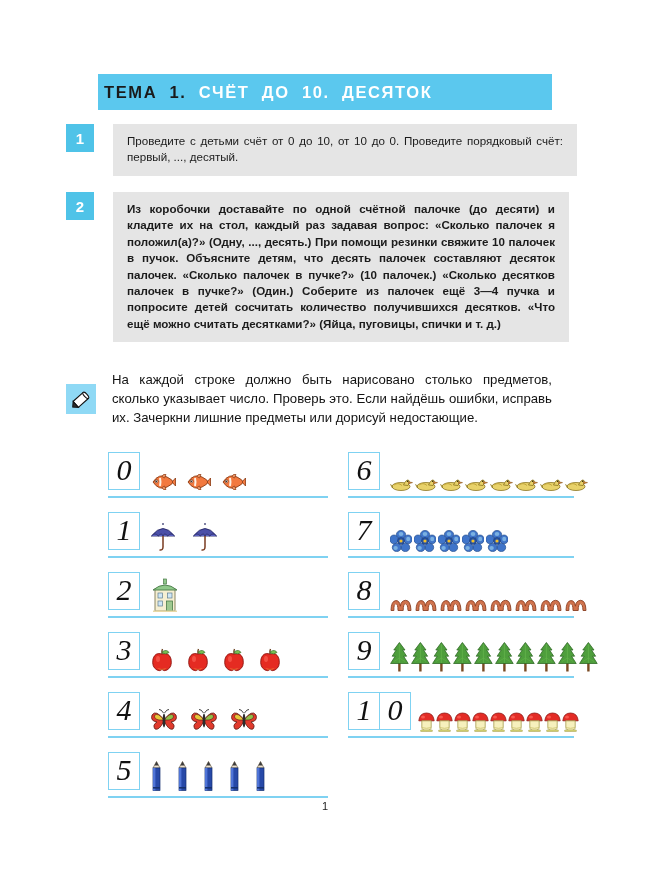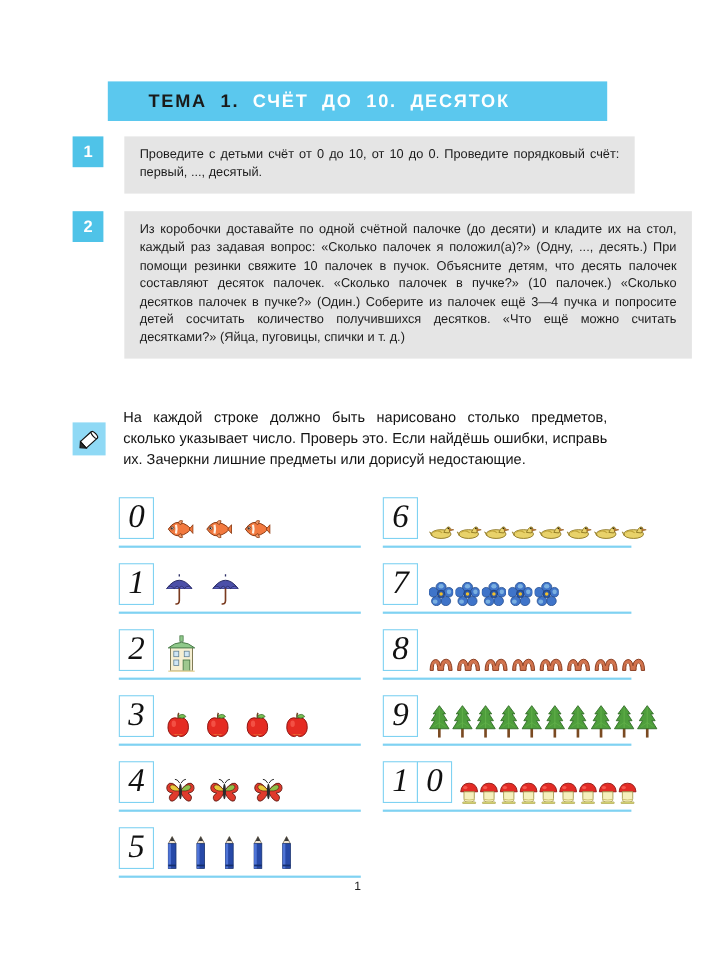--- a/index.html
+++ b/index.html
@@ -28,21 +28,21 @@
     position: absolute;
     left: 98px;
     top: 74px;
     width: 454px;
     height: 36px;
     background: #5bc8ee;
     display: flex;
     align-items: center;
   }
   .theme-title {
-    margin-left: 37px;
+    margin-left: 6px;
     color: #ffffff;
     font-size: 16.5px;
     font-weight: bold;
     letter-spacing: 1.6px;
     white-space: pre;
   }
   .theme-title .dark {
     color: #1a1a1a;
   }
 
@@ -76,21 +76,21 @@
   }
   .task-body p {
     margin: 0;
   }
 
   #task-1 { left: 66px; top: 124px; }
   #task-1 .task-body { width: 464px; }
   #task-1 .task-badge { margin-right: 19px; }
 
   #task-2 { left: 66px; top: 192px; }
-  #task-2 .task-body { width: 516px; }
+  #task-2 .task-body { width: 456px; font-weight: bold; }
   #task-2 .task-badge { margin-right: 19px; }
 
   
   .pencil-block {
     position: absolute;
     left: 66px;
     top: 370px;
     display: flex;
     align-items: center;
   }

